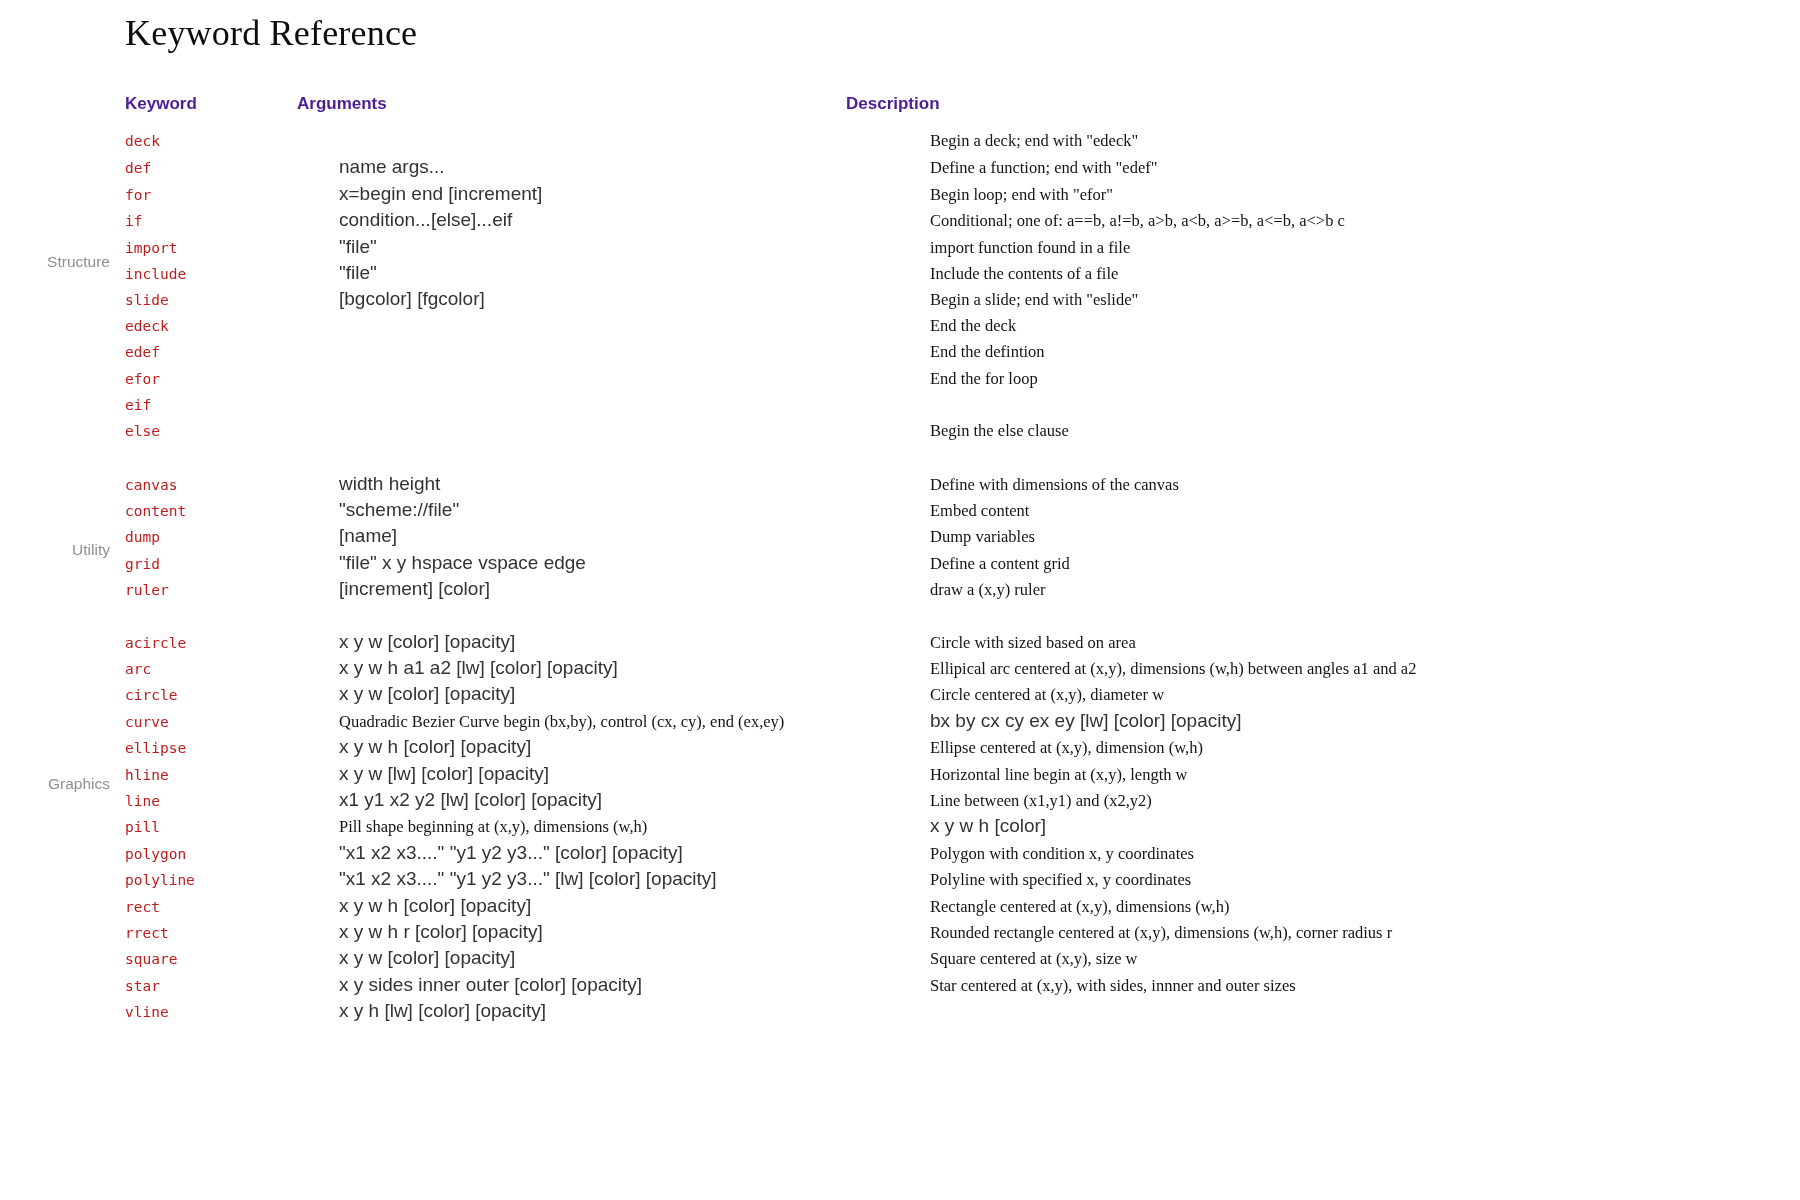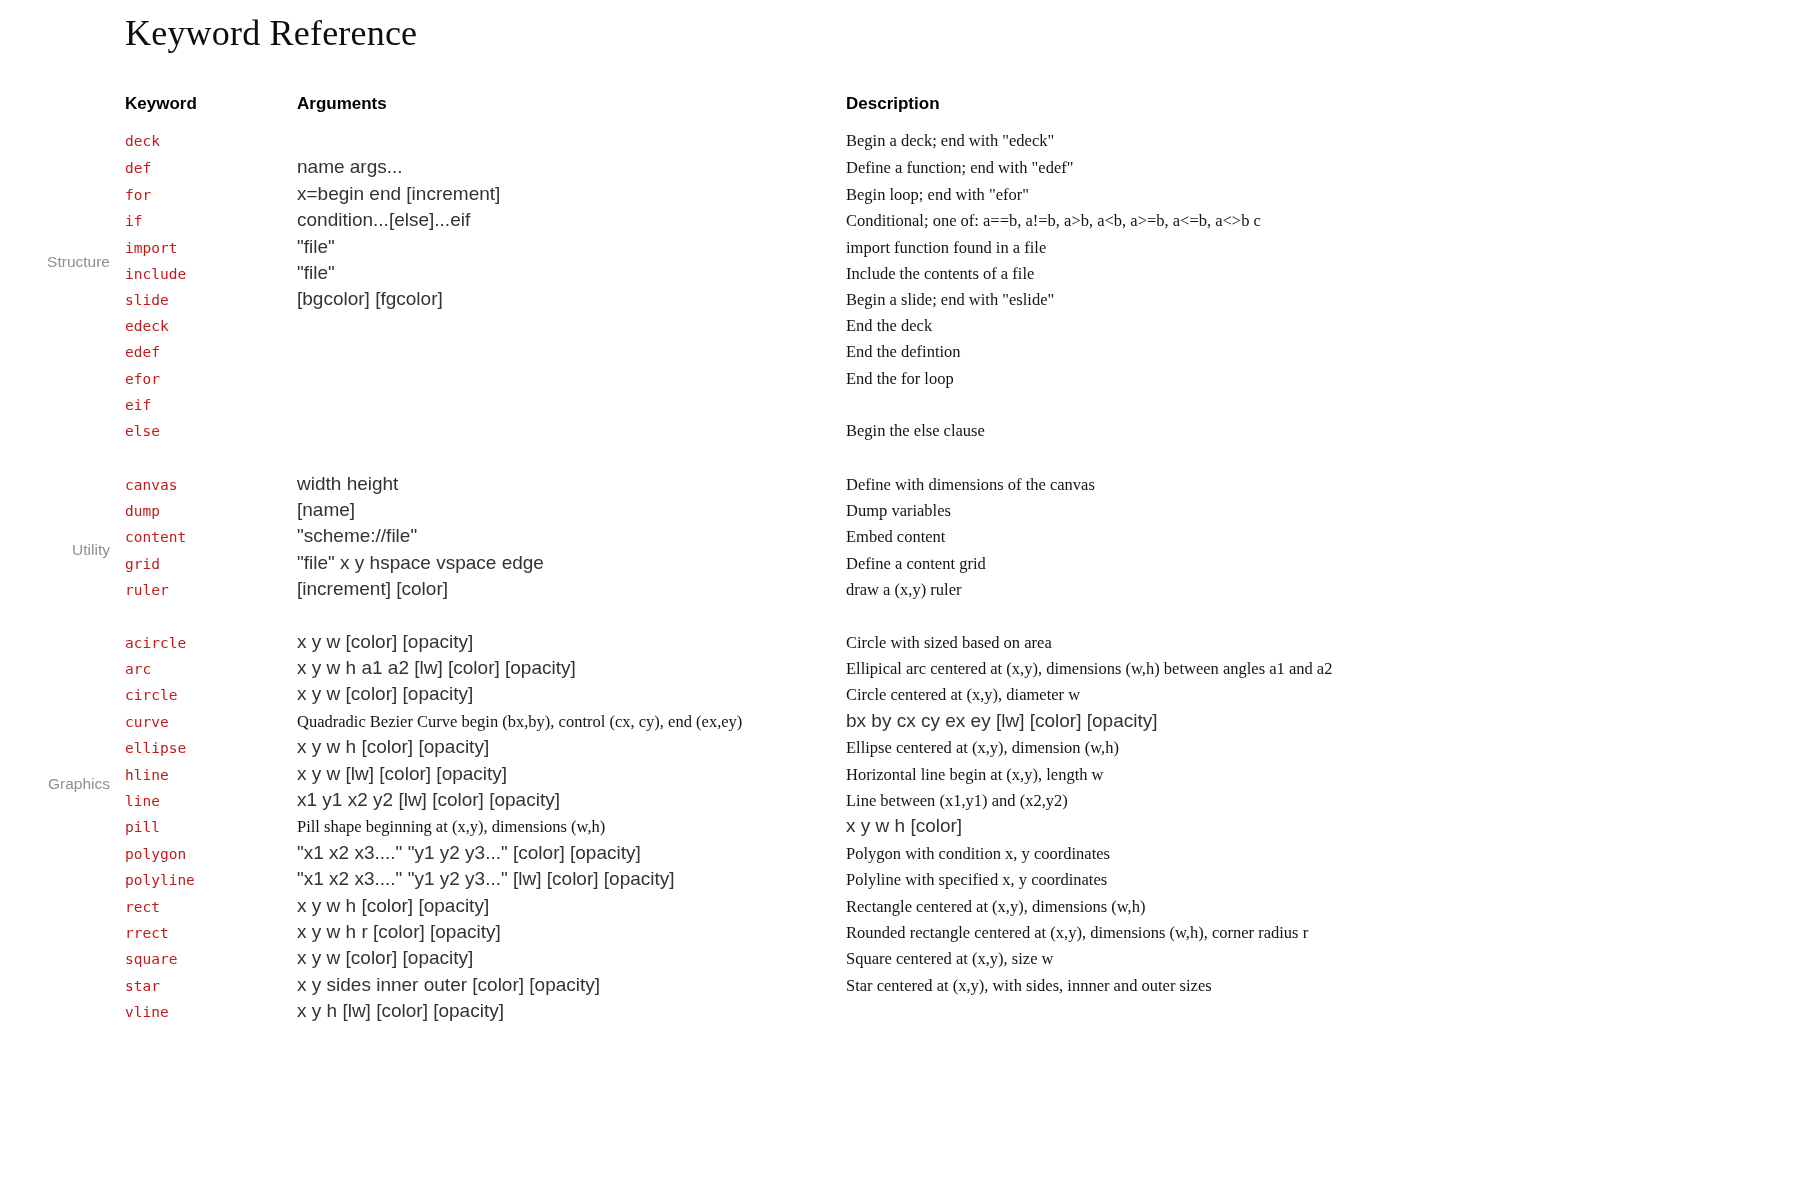--- a/index.html
+++ b/index.html
@@ -22,21 +22,21 @@
     letter-spacing: 0.2px;
     margin: 4px 0 40px 0;
   }
   .header-row {
     display: grid;
     grid-template-columns: 172px 549px 1fr;
     align-items: baseline;
     height: 34px;
     font-weight: 700;
     font-size: 17px;
-    color: #000000;
+    color: #4c1d95;
   }
   .group {
     position: relative;
     margin-bottom: 26px;
   }
   .group:last-child { margin-bottom: 0; }
   .group-label {
     position: absolute;
     right: calc(100% + 15px);
     white-space: nowrap;
@@ -46,20 +46,21 @@
   }
   .group-0 .group-label { top: 121px; }
   .group-1 .group-label { top: 66px; }
   .group-2 .group-label { top: 142px; }
   .row {
     display: grid;
     grid-template-columns: 172px 549px 1fr;
     align-items: baseline;
     height: 26.4px;
     line-height: 26.4px;
+    gap: 42px;
   }
   .cell { white-space: nowrap; overflow: visible; }
   .kw {
     font-family: "DejaVu Sans Mono", "Liberation Mono", monospace;
     font-size: 14.5px;
     color: var(--kw-color, #c01c1c);
   }
   .args {
     font-family: "Liberation Sans", sans-serif;
     font-size: 19px;
@@ -147,30 +148,30 @@
   </div>
       </div>
       <div class="group group-1">
         <span class="group-label">Utility</span>
         <div class="row">
     <span class="cell kw">canvas</span>
     <span class="cell args">width height</span>
     <span class="cell desc">Define with dimensions of the canvas</span>
   </div>
         <div class="row">
+    <span class="cell kw">content</span>
+    <span class="cell args">"scheme://file"</span>
+    <span class="cell desc">Embed content</span>
+  </div>
+        <div class="row">
     <span class="cell kw">dump</span>
     <span class="cell args">[name]</span>
     <span class="cell desc">Dump variables</span>
   </div>
         <div class="row">
-    <span class="cell kw">content</span>
-    <span class="cell args">"scheme://file"</span>
-    <span class="cell desc">Embed content</span>
-  </div>
-        <div class="row">
     <span class="cell kw">grid</span>
     <span class="cell args">"file" x y hspace vspace edge</span>
     <span class="cell desc">Define a content grid</span>
   </div>
         <div class="row">
     <span class="cell kw">ruler</span>
     <span class="cell args">[increment] [color]</span>
     <span class="cell desc">draw a (x,y) ruler</span>
   </div>
       </div>

